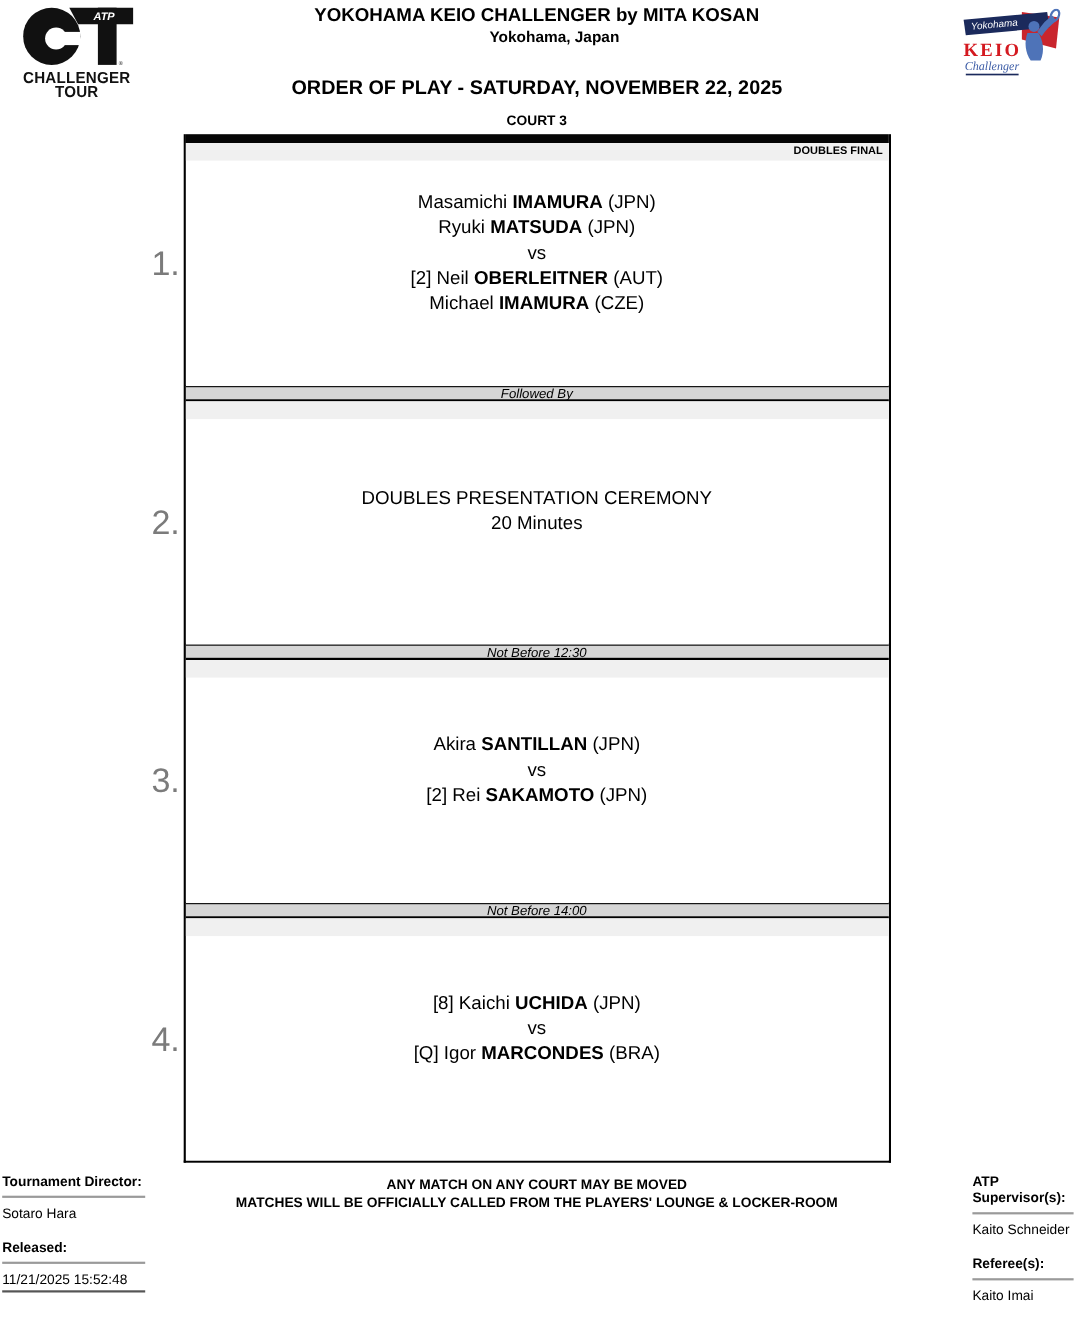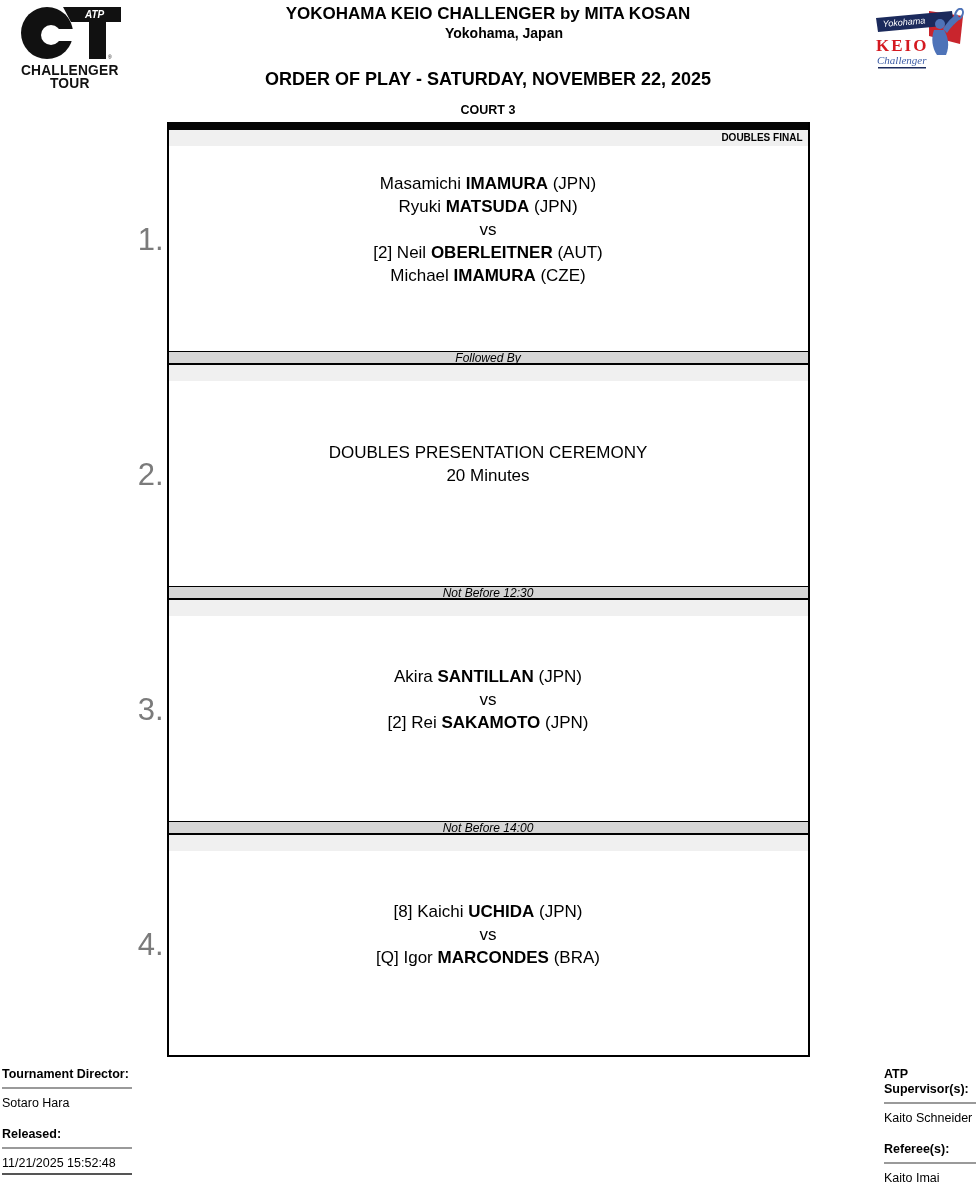--- a/index.html
+++ b/index.html
@@ -164,20 +164,24 @@
         <div class="f-rule"></div>
         <div class="f-value">Sotaro Hara</div>
       </div>
       <div class="f-group">
         <div class="f-label">Released:</div>
         <div class="f-rule"></div>
         <div class="f-value">11/21/2025 15:52:48</div>
         <div class="f-rule bottom"></div>
       </div>
     </div>
+    <div class="f-center">
+      <div>ANY MATCH ON ANY COURT MAY BE MOVED</div>
+      <div>MATCHES WILL BE OFFICIALLY CALLED FROM THE PLAYERS' LOUNGE &amp; LOCKER-ROOM</div>
+    </div>
     <div class="f-right">
       <div class="f-group">
         <div class="f-label">ATP Supervisor(s):</div>
         <div class="f-rule"></div>
         <div class="f-value">Kaito Schneider</div>
       </div>
       <div class="f-group">
         <div class="f-label">Referee(s):</div>
         <div class="f-rule"></div>
         <div class="f-value">Kaito Imai</div>

